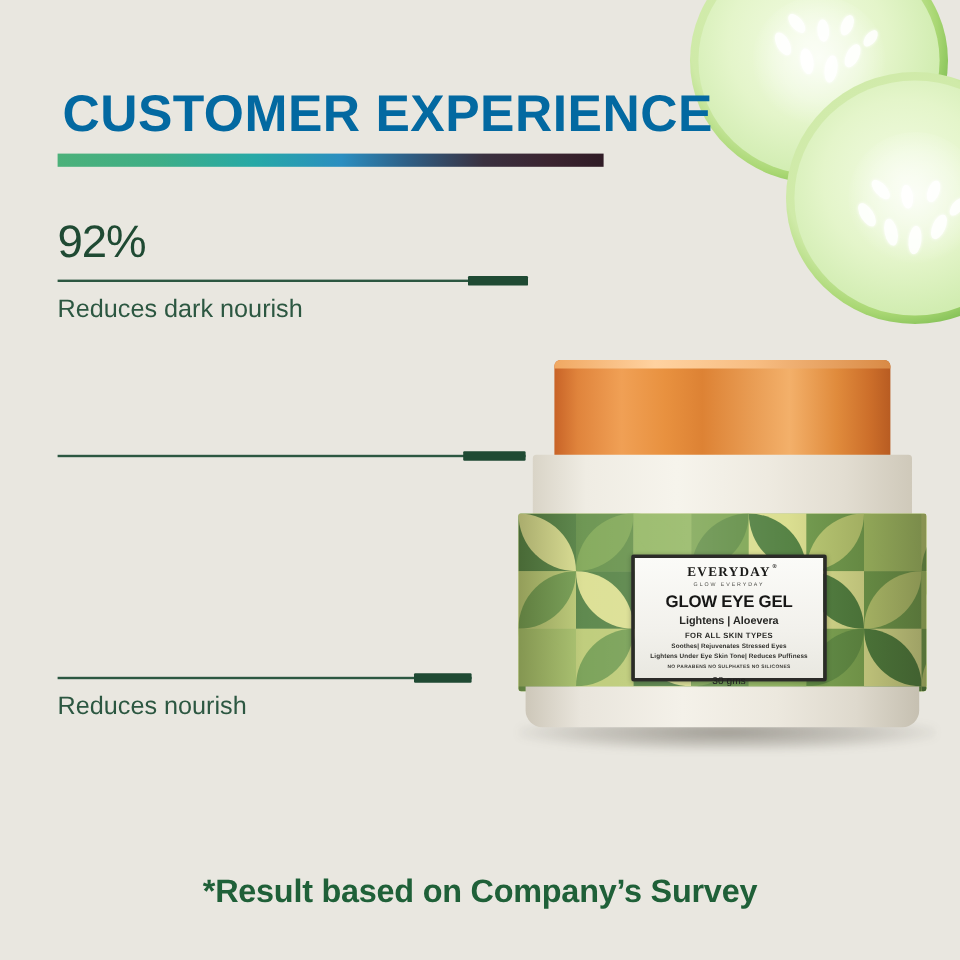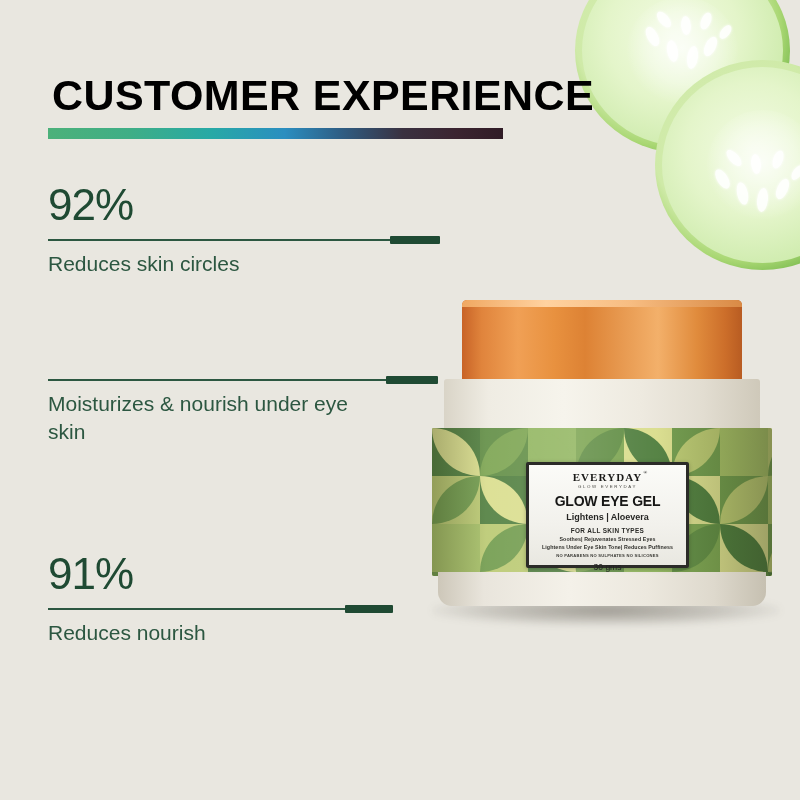--- a/index.html
+++ b/index.html
@@ -37,33 +37,33 @@
   }
   .core {
     position:absolute; inset:24%; border-radius:50%;
     background:radial-gradient(circle at 50% 48%, rgba(255,255,255,.75) 0%, rgba(255,255,255,.35) 45%, rgba(255,255,255,0) 72%);
   }
 
   
   .heading {
     position:absolute; left:52px; top:71px;
     font-size:43px; font-weight:bold; letter-spacing:.4px;
-    color:#000000;
+    color:#0369a1;
     font-family:"Liberation Sans", sans-serif;
   }
   .grad-bar {
     position:absolute; left:48px; top:128px;
     width:455px; height:11px;
     background:linear-gradient(90deg,#4cb17a 0%, #3fae86 18%, #27a9a6 36%, #2b8ec0 52%, #2e5f86 64%, #3a3140 78%, #3b2430 90%, #301c26 100%);
   }
 
   
   .stat { position:absolute; left:48px; }
   .stat .pct {
-    font-size:44px; font-weight:300; line-height:1;
+    font-size:38px; font-weight:300; line-height:1;
     color:#1f4a33; letter-spacing:-1px;
     font-family:"Liberation Sans", sans-serif;
   }
   .rule { position:relative; height:8px; margin-top:9px; }
   .rule .thin {
     position:absolute; left:0; top:3px; height:2px;
     background:#2c5741;
   }
   .rule .cap {
     position:absolute; top:0; height:8px;
@@ -213,33 +213,31 @@
 
   <div class="heading">CUSTOMER EXPERIENCE</div>
   <div class="grad-bar"></div>
 
   <div class="stat" id="stat1">
     <div class="pct">92%</div>
     <div class="rule">
       <div class="thin" style="width:392px;"></div>
       <div class="cap" style="left:342px;width:50px;"></div>
     </div>
-    <div class="caption">Reduces skin circles</div>
+    <div class="caption">Reduces dark nourish</div>
   </div>
 
   <div class="stat" id="stat2">
     <div class="rule">
       <div class="thin" style="width:390px;"></div>
       <div class="cap" style="left:338px;width:52px;"></div>
     </div>
-    <div class="caption">Moisturizes &amp; nourish under eye skin</div>
   </div>
 
   <div class="stat" id="stat3">
-    <div class="pct">91%</div>
     <div class="rule">
       <div class="thin" style="width:345px;"></div>
       <div class="cap" style="left:297px;width:48px;"></div>
     </div>
     <div class="caption">Reduces nourish</div>
   </div>
 
   <div class="jar">
     <div class="jar-shadow"></div>
     <div class="lid"></div>
@@ -340,14 +338,15 @@
       <div class="prod-name">GLOW EYE GEL</div>
       <div class="variant">Lightens | Aloevera</div>
       <div class="skin-types">FOR ALL SKIN TYPES</div>
       <div class="benefit">Soothes| Rejuvenates Stressed Eyes</div>
       <div class="benefit">Lightens Under Eye Skin Tone| Reduces Puffiness</div>
       <div class="free-from">NO PARABENS NO SULPHATES NO SILICONES</div>
       <div class="weight">30 gms</div>
     </div>
   </div>
 
+  <div class="footer">*Result based on Company’s Survey</div>
 
 </div>
 
 </body></html>

